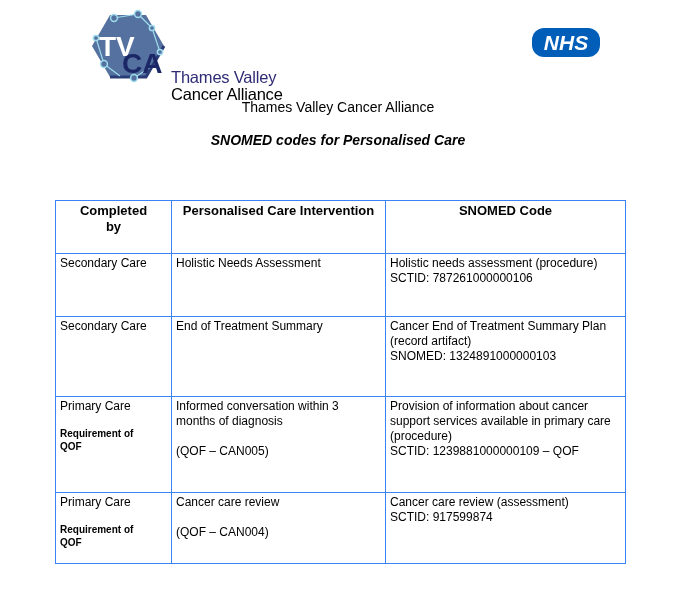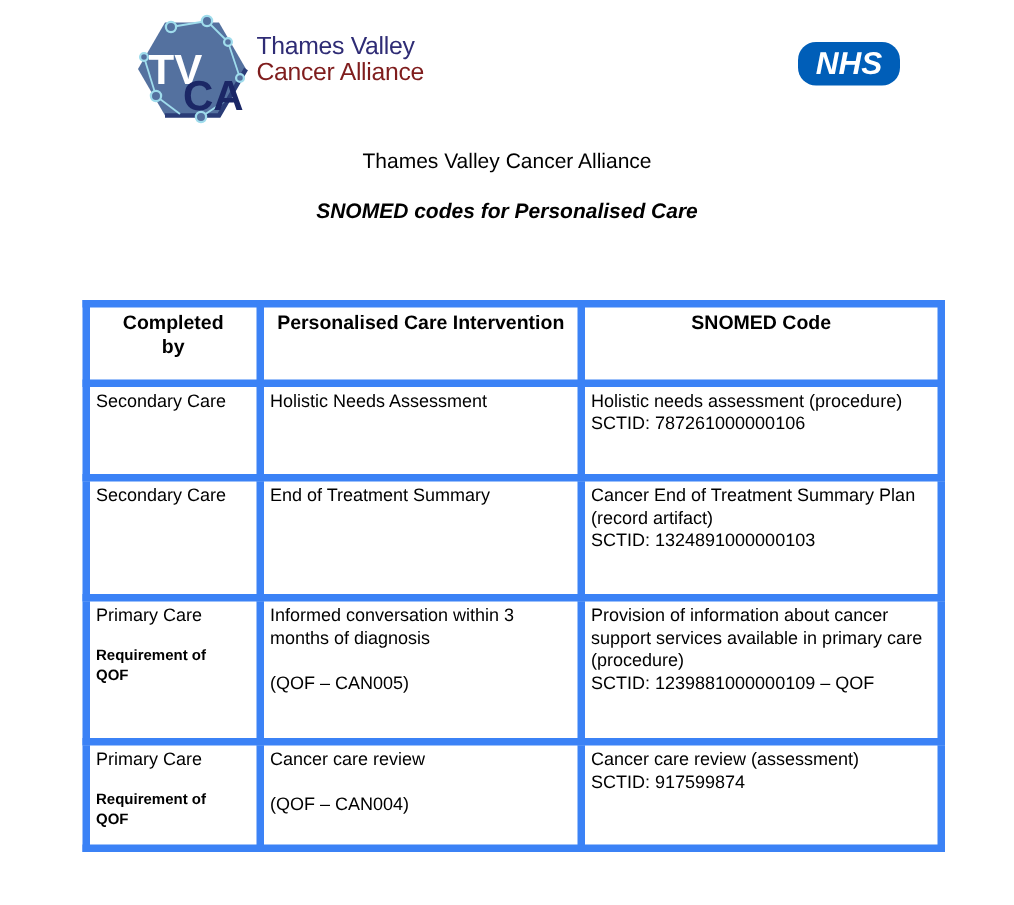--- a/index.html
+++ b/index.html
@@ -4,38 +4,38 @@
 <style>
   html,body{margin:0;padding:0;background:#fff;}
   body{width:676px;height:603px;position:relative;overflow:hidden;
        font-family:"Liberation Sans",sans-serif;color:#000;}
 
   
   .tvca-logo{position:absolute;left:90px;top:8px;display:flex;align-items:flex-start;}
   .tvca-hex{width:76px;height:76px;display:block;}
   .tvca-wordmark{margin-left:5px;margin-top:15px;font-size:16.5px;line-height:17px;
                  letter-spacing:-0.2px;}
-  .tvca-line1{color:#2f2c75;}
-  .tvca-line2{color:#7f1d1d;}
+  .tvca-line1{color:#2f2c75;margin-top:46px;}
+  .tvca-line2{color:#000000;}
   .nhs-logo{position:absolute;left:532px;top:28px;width:68px;height:29px;
             background:#005EB8;color:#fff;font-weight:bold;font-style:italic;
             font-size:21px;display:flex;align-items:center;justify-content:center;
             letter-spacing:0px;border-radius:12px;}
 
   
   .doc-title{position:absolute;top:99px;left:0;width:100%;text-align:center;
              font-size:14px;font-weight:normal;}
   .doc-subtitle{position:absolute;top:132px;left:0;width:100%;text-align:center;
                 font-size:14px;font-weight:bold;font-style:italic;}
 
   
   table.snomed{position:absolute;left:55px;top:200px;width:570px;
                border-collapse:collapse;table-layout:fixed;}
   col.c1{width:116px;} col.c2{width:214px;} col.c3{width:240px;}
-  .snomed th,.snomed td{border:5px solid #3b82f6;vertical-align:top;
+  .snomed th,.snomed td{border:1px solid #3b82f6;vertical-align:top;
                         padding:2px 4px;font-size:12px;line-height:15px;
                         overflow:hidden;}
   .snomed th{font-size:13px;font-weight:bold;text-align:center;line-height:16px;}
   tr.hdr{height:53px;} tr.r0{height:63px;} tr.r1{height:80px;}
   tr.r2{height:96px;} tr.r3{height:71px;}
   .th-narrow{max-width:78px;margin:0 auto;}
   .note{font-size:10px;font-weight:bold;line-height:13px;margin-top:13px;max-width:84px;}
   .note:empty{display:none;}
   .qof-line{margin-top:15px;}
   .qof-line:empty{display:none;}
@@ -112,21 +112,21 @@
       <td>
         <div>Secondary Care</div>
 
       </td>
       <td>
         <div>End of Treatment Summary</div>
 
       </td>
       <td>
         <div>Cancer End of Treatment Summary Plan (record artifact)</div>
-        <div>SCTID: 1324891000000103</div>
+        <div>SNOMED: 1324891000000103</div>
       </td>
     </tr>
     <tr class="r2">
       <td>
         <div>Primary Care</div>
         <div class="note">Requirement of QOF</div>
       </td>
       <td>
         <div>Informed conversation within 3 months of diagnosis</div>
         <div class="qof-line">(QOF – CAN005)</div>

